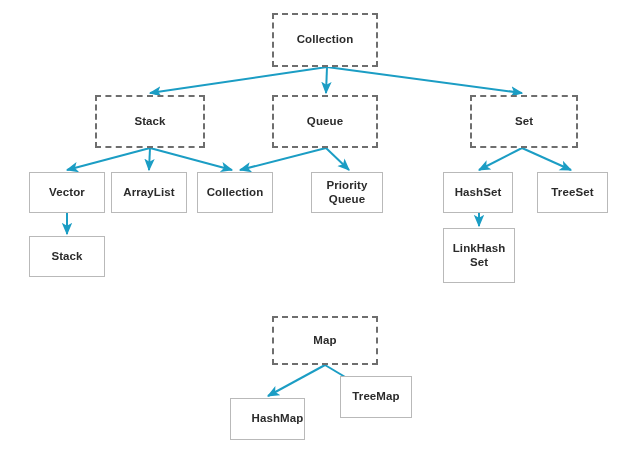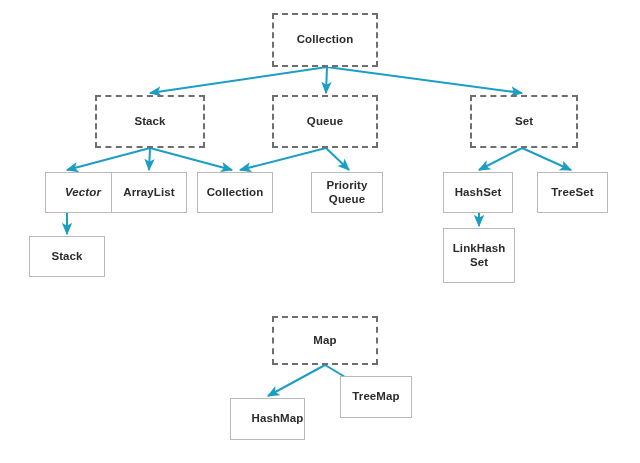--- a/index.html
+++ b/index.html
@@ -89,21 +89,21 @@
       </div>
       <div class="node iface" style="left: 95px; top: 95px; width: 110px; height: 53px;">
         <span class="label">Stack</span>
       </div>
       <div class="node iface" style="left: 272px; top: 95px; width: 106px; height: 53px;">
         <span class="label">Queue</span>
       </div>
       <div class="node iface" style="left: 470px; top: 95px; width: 108px; height: 53px;">
         <span class="label">Set</span>
       </div>
-      <div class="node cls" style="left: 45px; top: 172px; width: 76px; height: 41px; font-style: italic;">
+      <div class="node cls" style="left: 29px; top: 172px; width: 76px; height: 41px;">
         <span class="label">Vector</span>
       </div>
       <div class="node cls" style="left: 111px; top: 172px; width: 76px; height: 41px;">
         <span class="label">ArrayList</span>
       </div>
       <div class="node cls" style="left: 197px; top: 172px; width: 76px; height: 41px;">
         <span class="label">Collection</span>
       </div>
       <div class="node cls" style="left: 311px; top: 172px; width: 72px; height: 41px;">
         <span class="label">Priority

